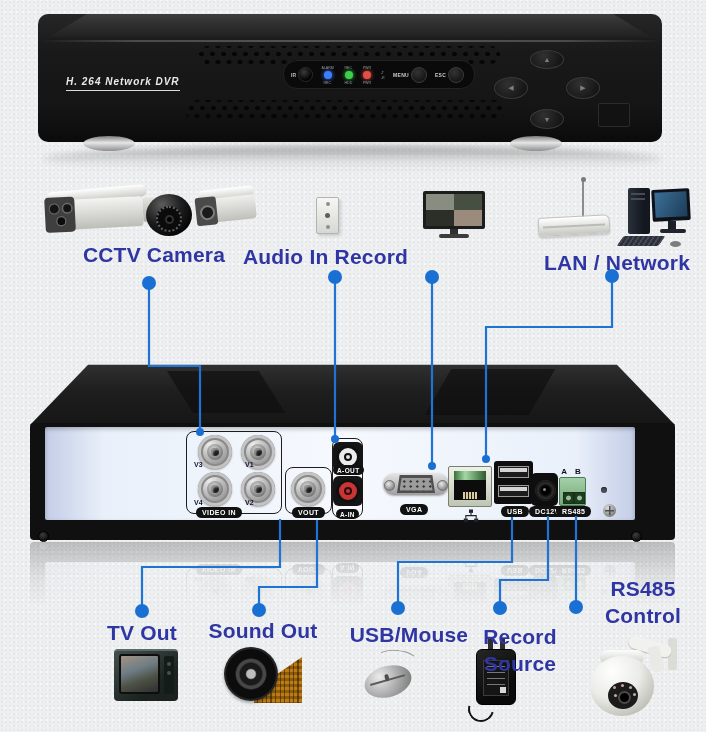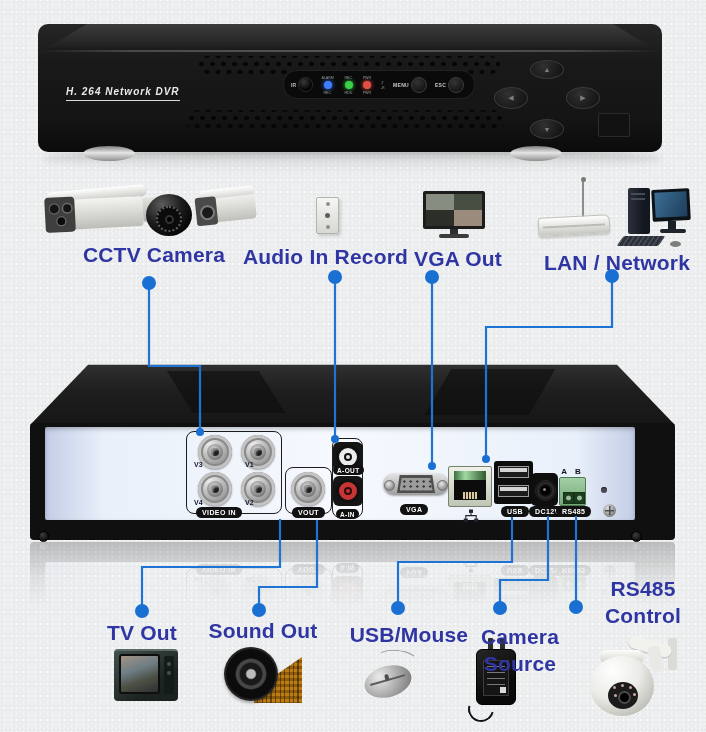--- a/index.html
+++ b/index.html
@@ -5,21 +5,21 @@
   * { margin:0; padding:0; box-sizing:border-box; }
   html,body { background:#dfe1e3; }
   body { font-family:"Liberation Sans", sans-serif; }
   #stage { position:relative; width:706px; height:732px; margin:0 auto; overflow:hidden;
     background:#edeff0;
     background-image: radial-gradient(rgba(0,0,0,.03) 1px, transparent 1.2px),
                       radial-gradient(rgba(255,255,255,.5) 1px, transparent 1.2px);
     background-size: 4px 4px, 6px 6px; background-position:0 0, 2px 3px; }
 
   
-  .front-device { position:absolute; left:38px; top:24px; width:624px; height:128px;
+  .front-device { position:absolute; left:38px; top:14px; width:624px; height:128px;
     background:linear-gradient(#262626,#191919 30%,#151515 72%,#0b0b0b);
     border-radius:10px; z-index:1; }
   .front-device::before { content:""; position:absolute; left:6px; right:6px; top:0; height:26px;
     background:linear-gradient(#3c3c3c,#232323 80%,#1a1a1a);
     clip-path:polygon(7% 0,93% 0,100% 100%,0 100%); border-radius:8px 8px 0 0; }
   .front-device::after { content:""; position:absolute; left:2px; right:2px; top:26px; height:2px;
     background:linear-gradient(90deg,transparent,#4a4a4a 15%,#555 50%,#4a4a4a 85%,transparent); }
   .fd-logo { position:absolute; left:28px; top:62px; color:#e9e9e9; font-size:10px; font-weight:bold;
     font-style:italic; letter-spacing:1px; border-bottom:1.5px solid #dcdcdc; padding-bottom:3px; white-space:nowrap; }
   .vents { position:absolute; background-image:radial-gradient(circle,#060606 2.1px,transparent 2.6px),
@@ -379,21 +379,20 @@
     <div class="tower"></div>
     <div class="mon2"></div>
     <div class="mon2-stand"></div>
     <div class="mon2-base"></div>
     <div class="kb"></div>
     <div class="pc-mouse"></div>
   </div>
 
   <div class="callout co-audio">Audio In Record</div>
   <div class="callout co-cctv">CCTV Camera</div>
-  <div class="callout co-vga">VGA Out</div>
   <div class="callout co-lan left">
     <div>LAN / Network</div>
   </div>
 
   <div class="rear-device" id="rear-device">
     <div class="rd-top"></div>
     <div class="rd-body">
       <div class="rd-plate">
         <div class="group-box gb-videoin"></div>
         <div class="group-box gb-vout"></div>
@@ -508,21 +507,21 @@
       </div>
       <div class="black-screw bs-left"></div>
       <div class="black-screw bs-right"></div>
     </div>
   </div>
     </div>
 
   <div class="callout co-sound">Sound Out</div>
   <div class="callout co-tv">TV Out</div>
   <div class="callout co-usb">USB/Mouse</div>
-  <div class="callout co-power">Camera Source</div>
+  <div class="callout co-power">Record Source</div>
   <div class="callout co-rs485 left">
     <div>RS485</div>
     <div>Control</div>
   </div>
 
   <div class="icon tv">
     <div class="tv-body"></div>
     <div class="tv-screen"></div>
     <div class="tv-panel"></div>
   </div>

